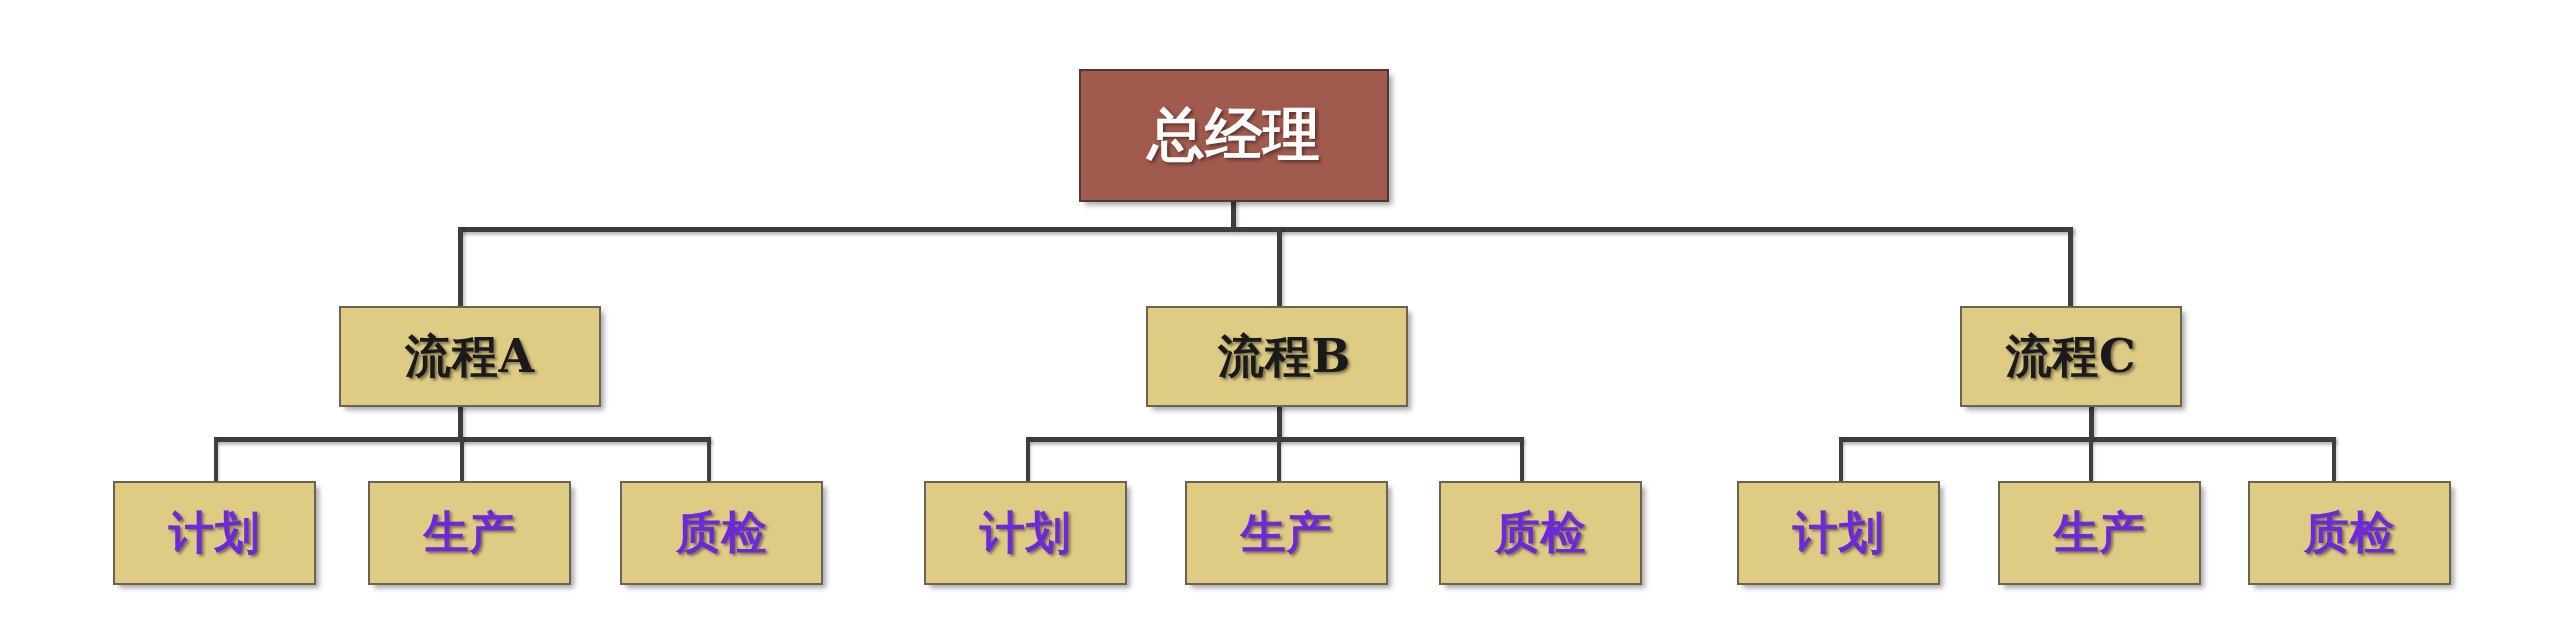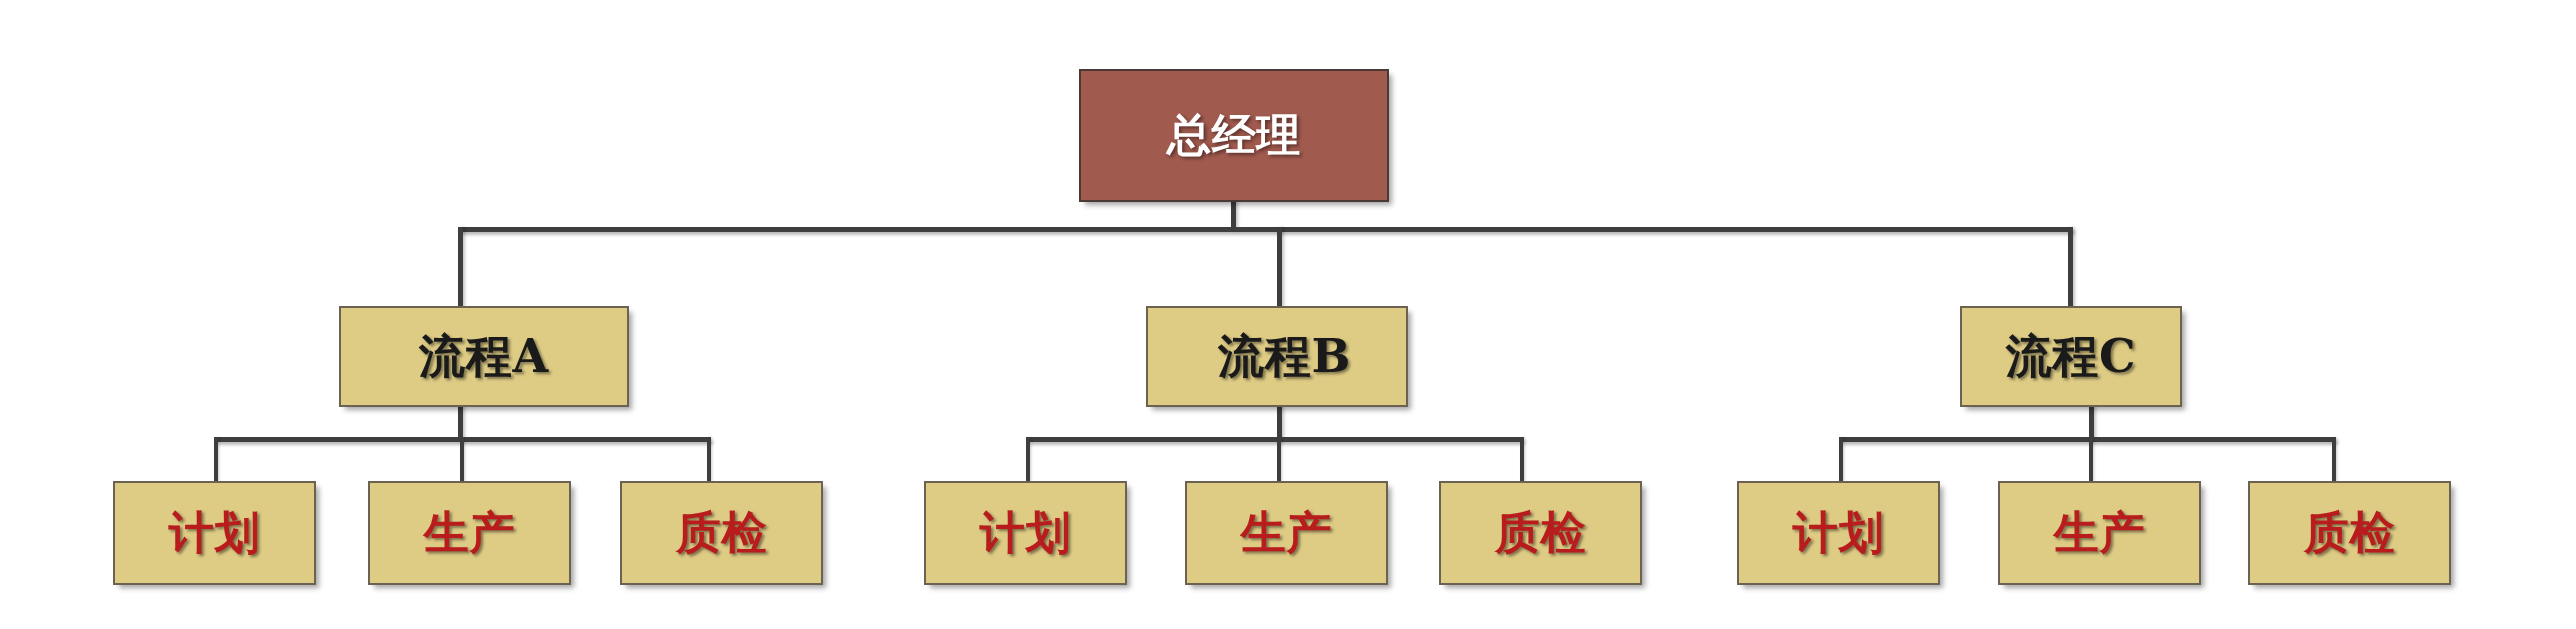--- a/index.html
+++ b/index.html
@@ -35,40 +35,40 @@
     font-weight: 700;
     letter-spacing: 0.7px;
   }
 
   .node.root {
     background: #a15a4e;
     border-color: #4a3a36;
   }
   .node.root .label {
     color: #ffffff;
-    font-size: 44px;
+    font-size: 57px;
     text-shadow: 2.2px 2.2px 3.7px rgba(0,0,0,0.45);
   }
 
   .node.branch {
     background: #decc85;
     border-color: #6b6252;
   }
   .node.branch .label {
     color: #1a1a1a;
     font-size: 46px;
     text-shadow: 2.2px 2.2px 3px rgba(0,0,0,0.45);
   }
 
   .node.leaf {
     background: #decc85;
     border-color: #6b6252;
   }
   .node.leaf .label {
-    color: #b91c1c;
+    color: #6d28d9;
     font-size: 45px;
     text-shadow: 2.2px 2.2px 3px rgba(0,0,0,0.45);
   }
 
   
   .conn {
     position: absolute;
     background: #3e3e3e;
     z-index: 1;
   }
@@ -95,21 +95,21 @@
   </div>
 
   <div class="conn v" style="left:1231px; top:200px; height:31px;"></div>
 
   <div class="conn h" style="left:458px; top:227px; width:1615px;"></div>
 
   <div class="conn v" style="left:458px; top:227px; height:82px;"></div>
   <div class="conn v" style="left:1277px; top:227px; height:82px;"></div>
   <div class="conn v" style="left:2068px; top:227px; height:82px;"></div>
 
-  <div class="node branch" style="left:339px; top:306px; width:290px; height:101px;">
+  <div class="node branch" style="left:339px; top:306px; width:262px; height:101px;">
     <span class="label">流程A</span>
   </div>
   <div class="conn v" style="left:458px; top:405px; height:36px;"></div>
   <div class="conn h" style="left:214px; top:437px; width:497px;"></div>
   <div class="conn thin" style="left:214px; top:437px; height:46px;"></div>
   <div class="conn thin" style="left:460px; top:437px; height:46px;"></div>
   <div class="conn thin" style="left:707px; top:437px; height:46px;"></div>
 
   <div class="node leaf" style="left:113px; top:481px; width:203px; height:104px;">
     <span class="label">计划</span>

